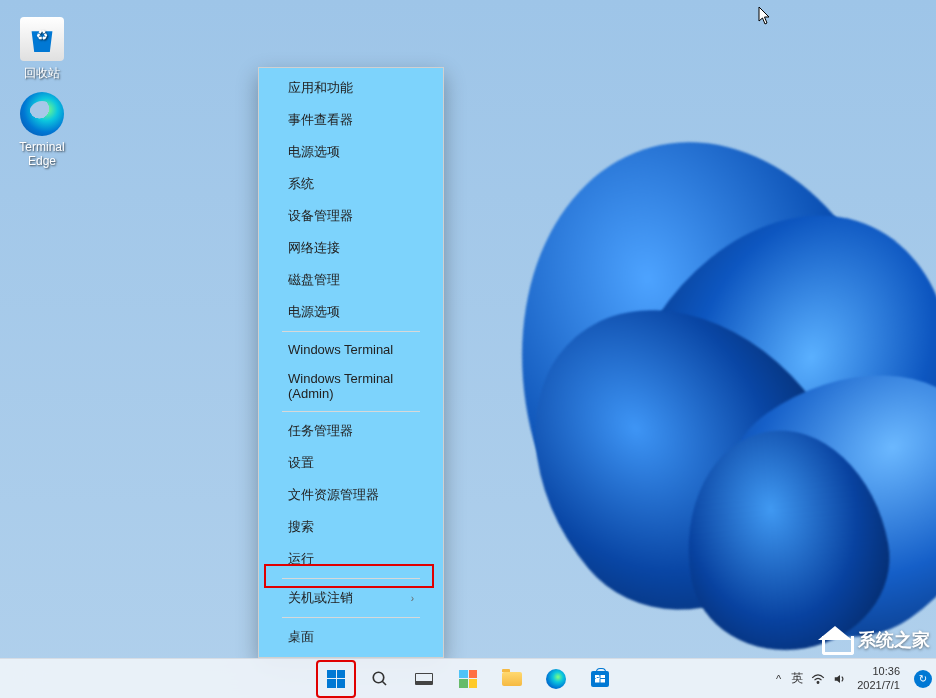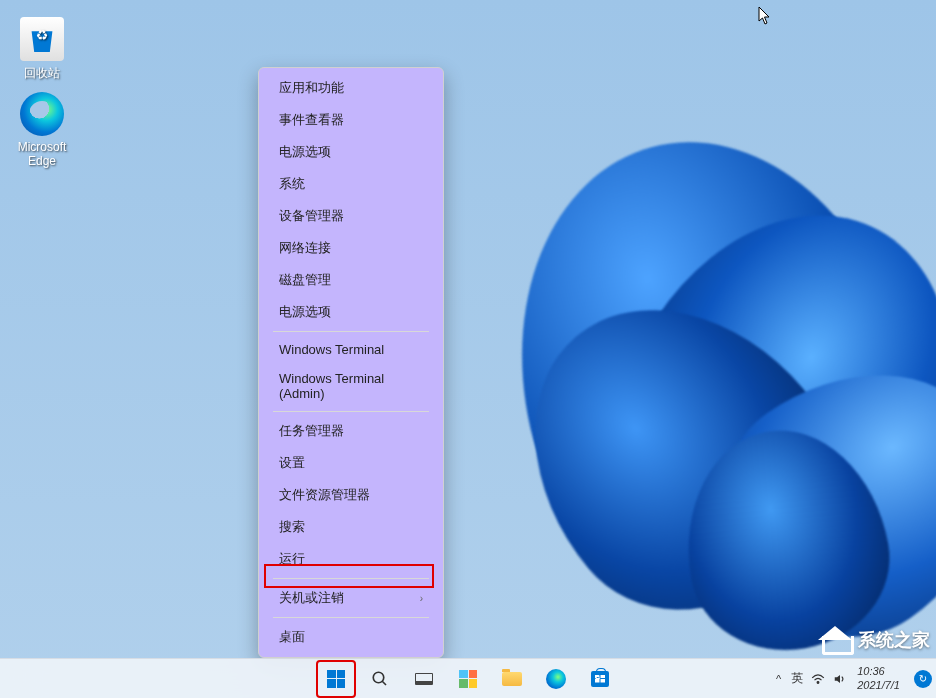--- a/index.html
+++ b/index.html
@@ -92,25 +92,25 @@
       background: radial-gradient(circle at 40% 30%, #a8c8e8 0%, #a8c8e8 40%, transparent 41%);
       border-radius: 50%;
     }
     
     
     .context-menu {
       position: absolute;
       left: 258px;
       bottom: 40px;
       width: 186px;
-      background: #c4b5fd;
+      background: #7dd3fc;
       border: 1px solid #d0d0d0;
-      border-radius: 6px;
+      border-radius: 0;
       box-shadow: 0 8px 20px rgba(0,0,0,0.3);
-      padding: 4px 4px;
+      padding: 4px 13px;
       font-size: 13px;
       color: #222;
     }
     .menu-item {
       padding: 7px 16px;
       cursor: pointer;
       display: flex;
       align-items: center;
       justify-content: space-between;
     }
@@ -186,21 +186,21 @@
       position: absolute;
       right: 4px;
       height: 100%;
       display: flex;
       align-items: center;
       gap: 10px;
       font-size: 11px;
       color: #333;
     }
     .tray-icons { display: flex; gap: 8px; align-items: center; font-size: 12px; }
-    .clock { text-align: left; line-height: 1.2; padding-right: 4px; font-style: italic; }
+    .clock { text-align: right; line-height: 1.2; padding-right: 4px; }
     .onedrive-badge { width:18px; height:18px; background:#0078d4; border-radius:50%; display:flex; align-items:center; justify-content:center; color:white; font-size:10px; }
     
     
     .cursor {
       position: absolute;
       left: 758px; top: 6px;
       width: 14px; height: 20px;
       pointer-events: none;
     }
     
@@ -253,21 +253,21 @@
     <div class="petal p6"></div>
   </div>
 </div>
 
 <div class="desktop-icon recycle-bin">
   <div class="icon-box"></div>
   <div>回收站</div>
 </div>
 <div class="desktop-icon edge-icon">
   <div class="icon-box"></div>
-  <div>Microsoft Edge</div>
+  <div>Terminal Edge</div>
 </div>
 
 <div class="context-menu">
   <div class="menu-item">
       <span>应用和功能</span>
     </div>
   <div class="menu-item">
       <span>事件查看器</span>
     </div>
   <div class="menu-item">

